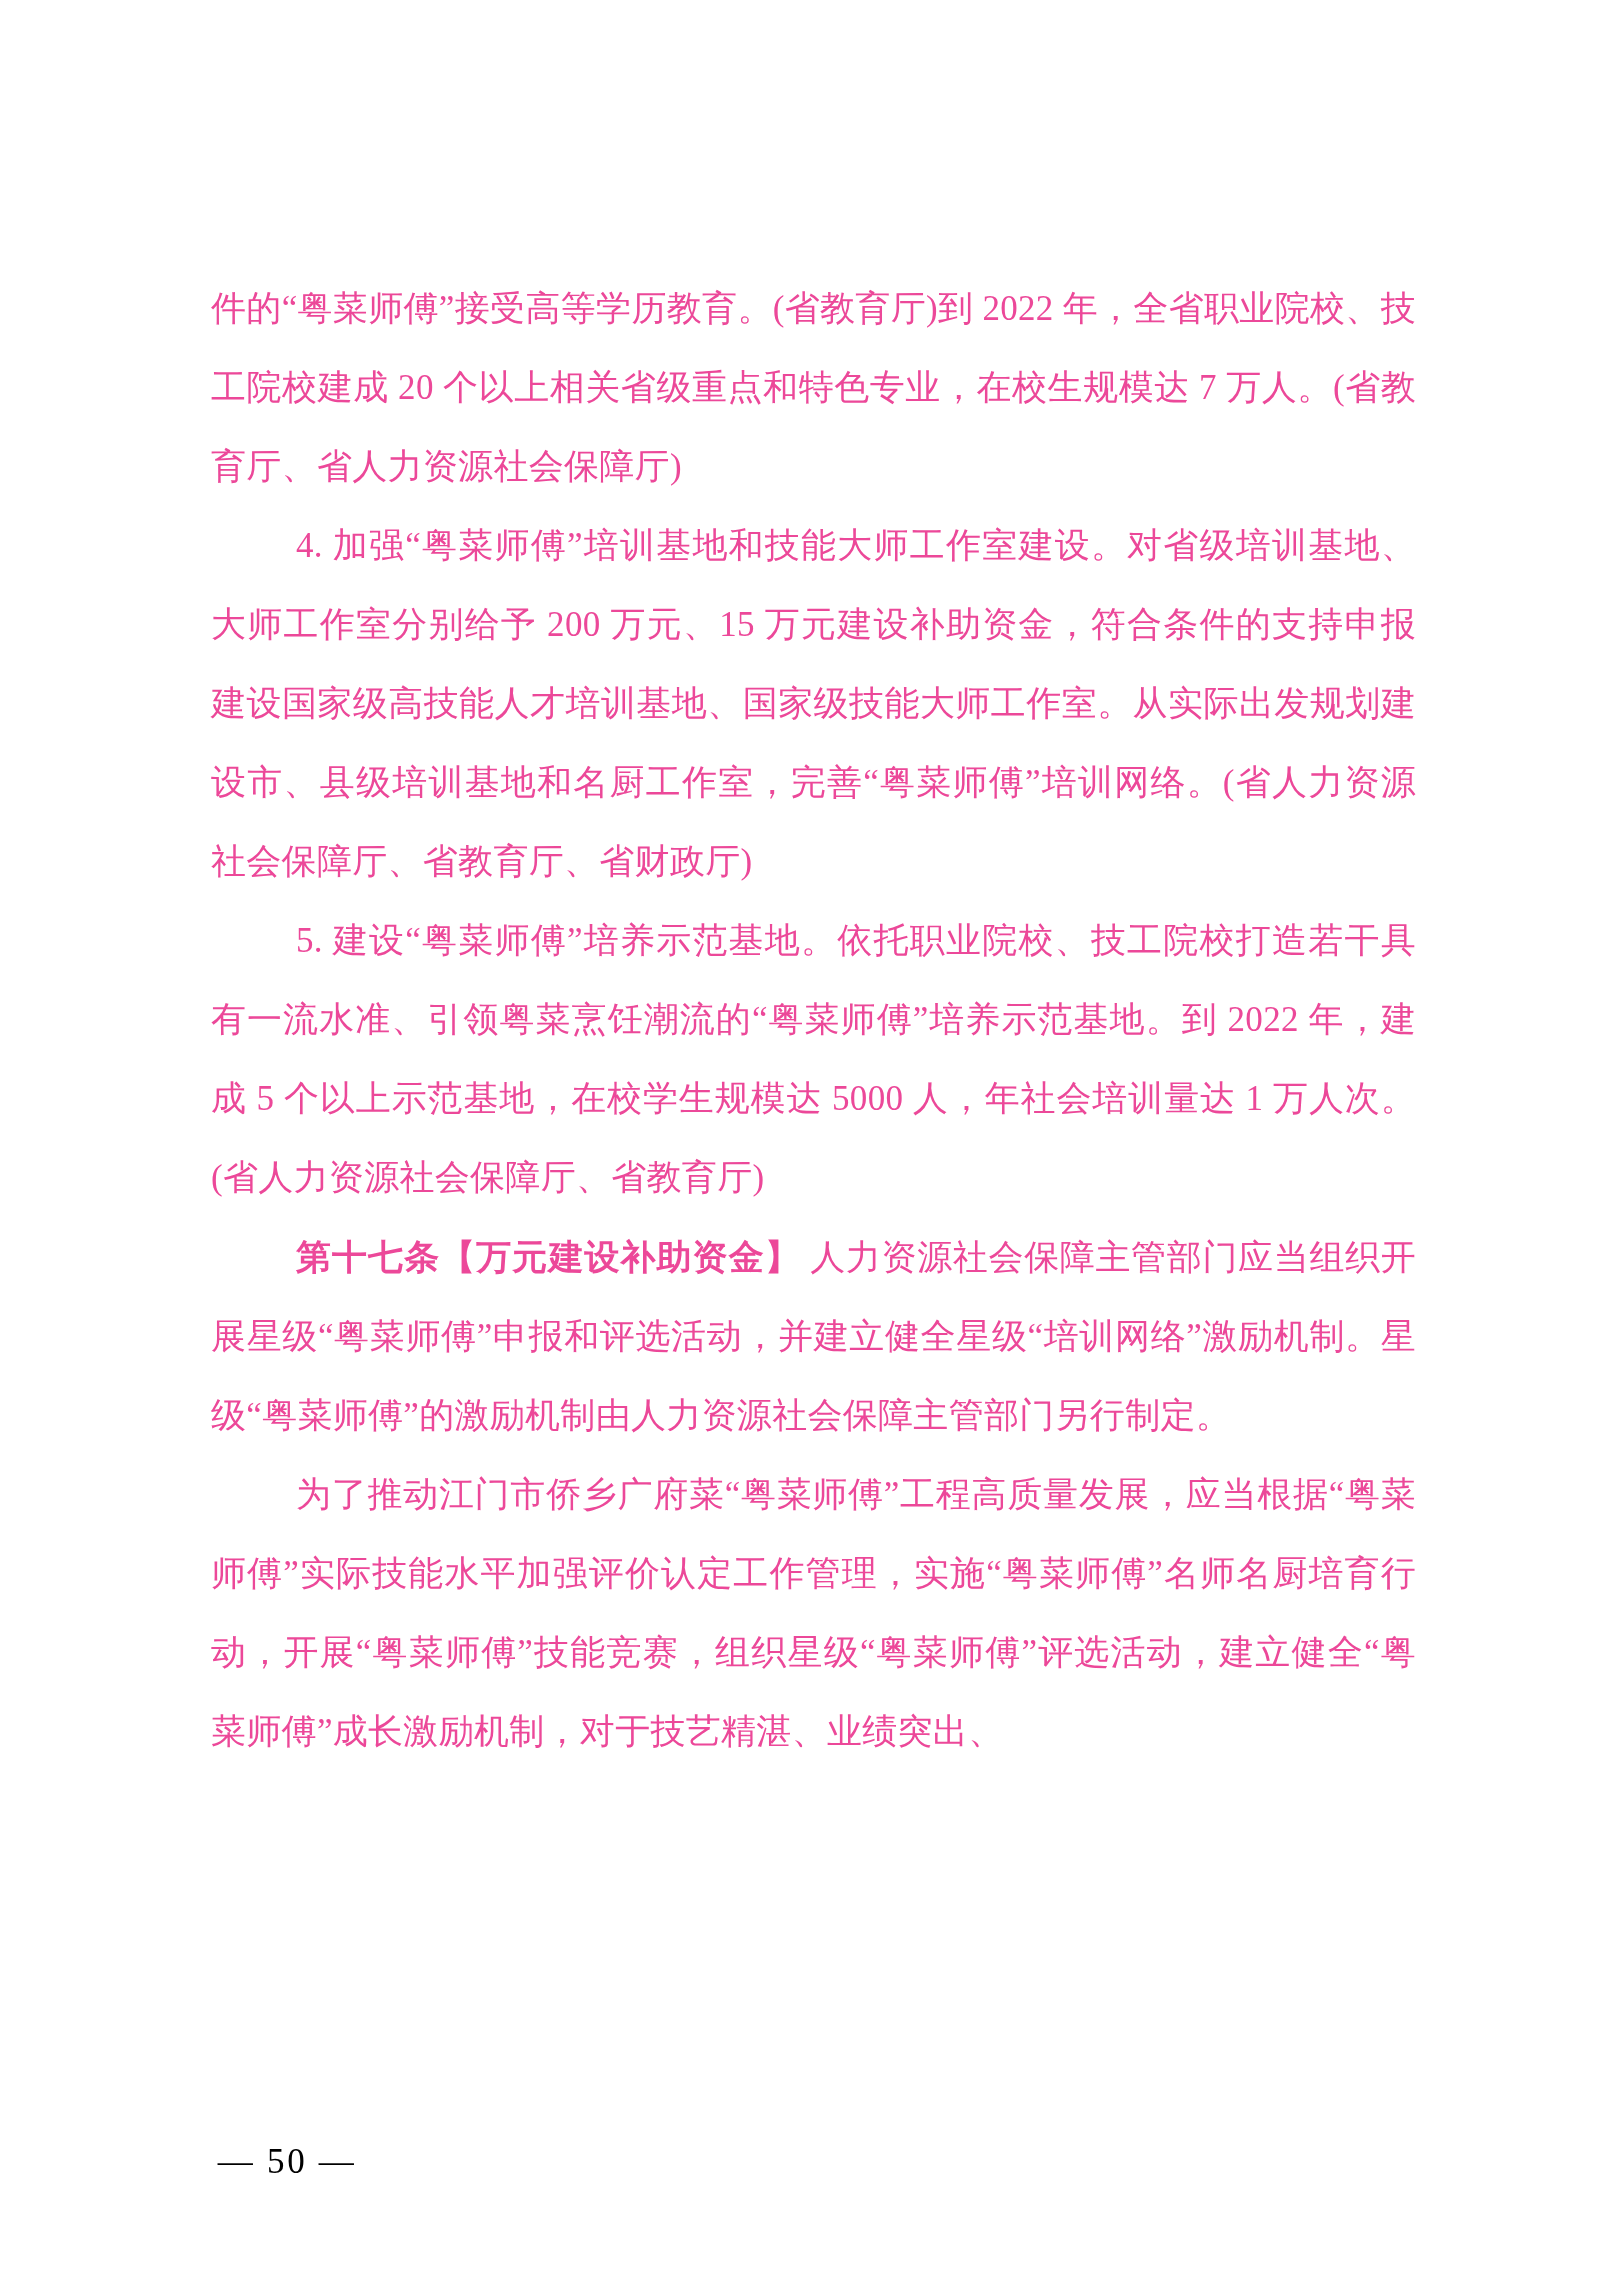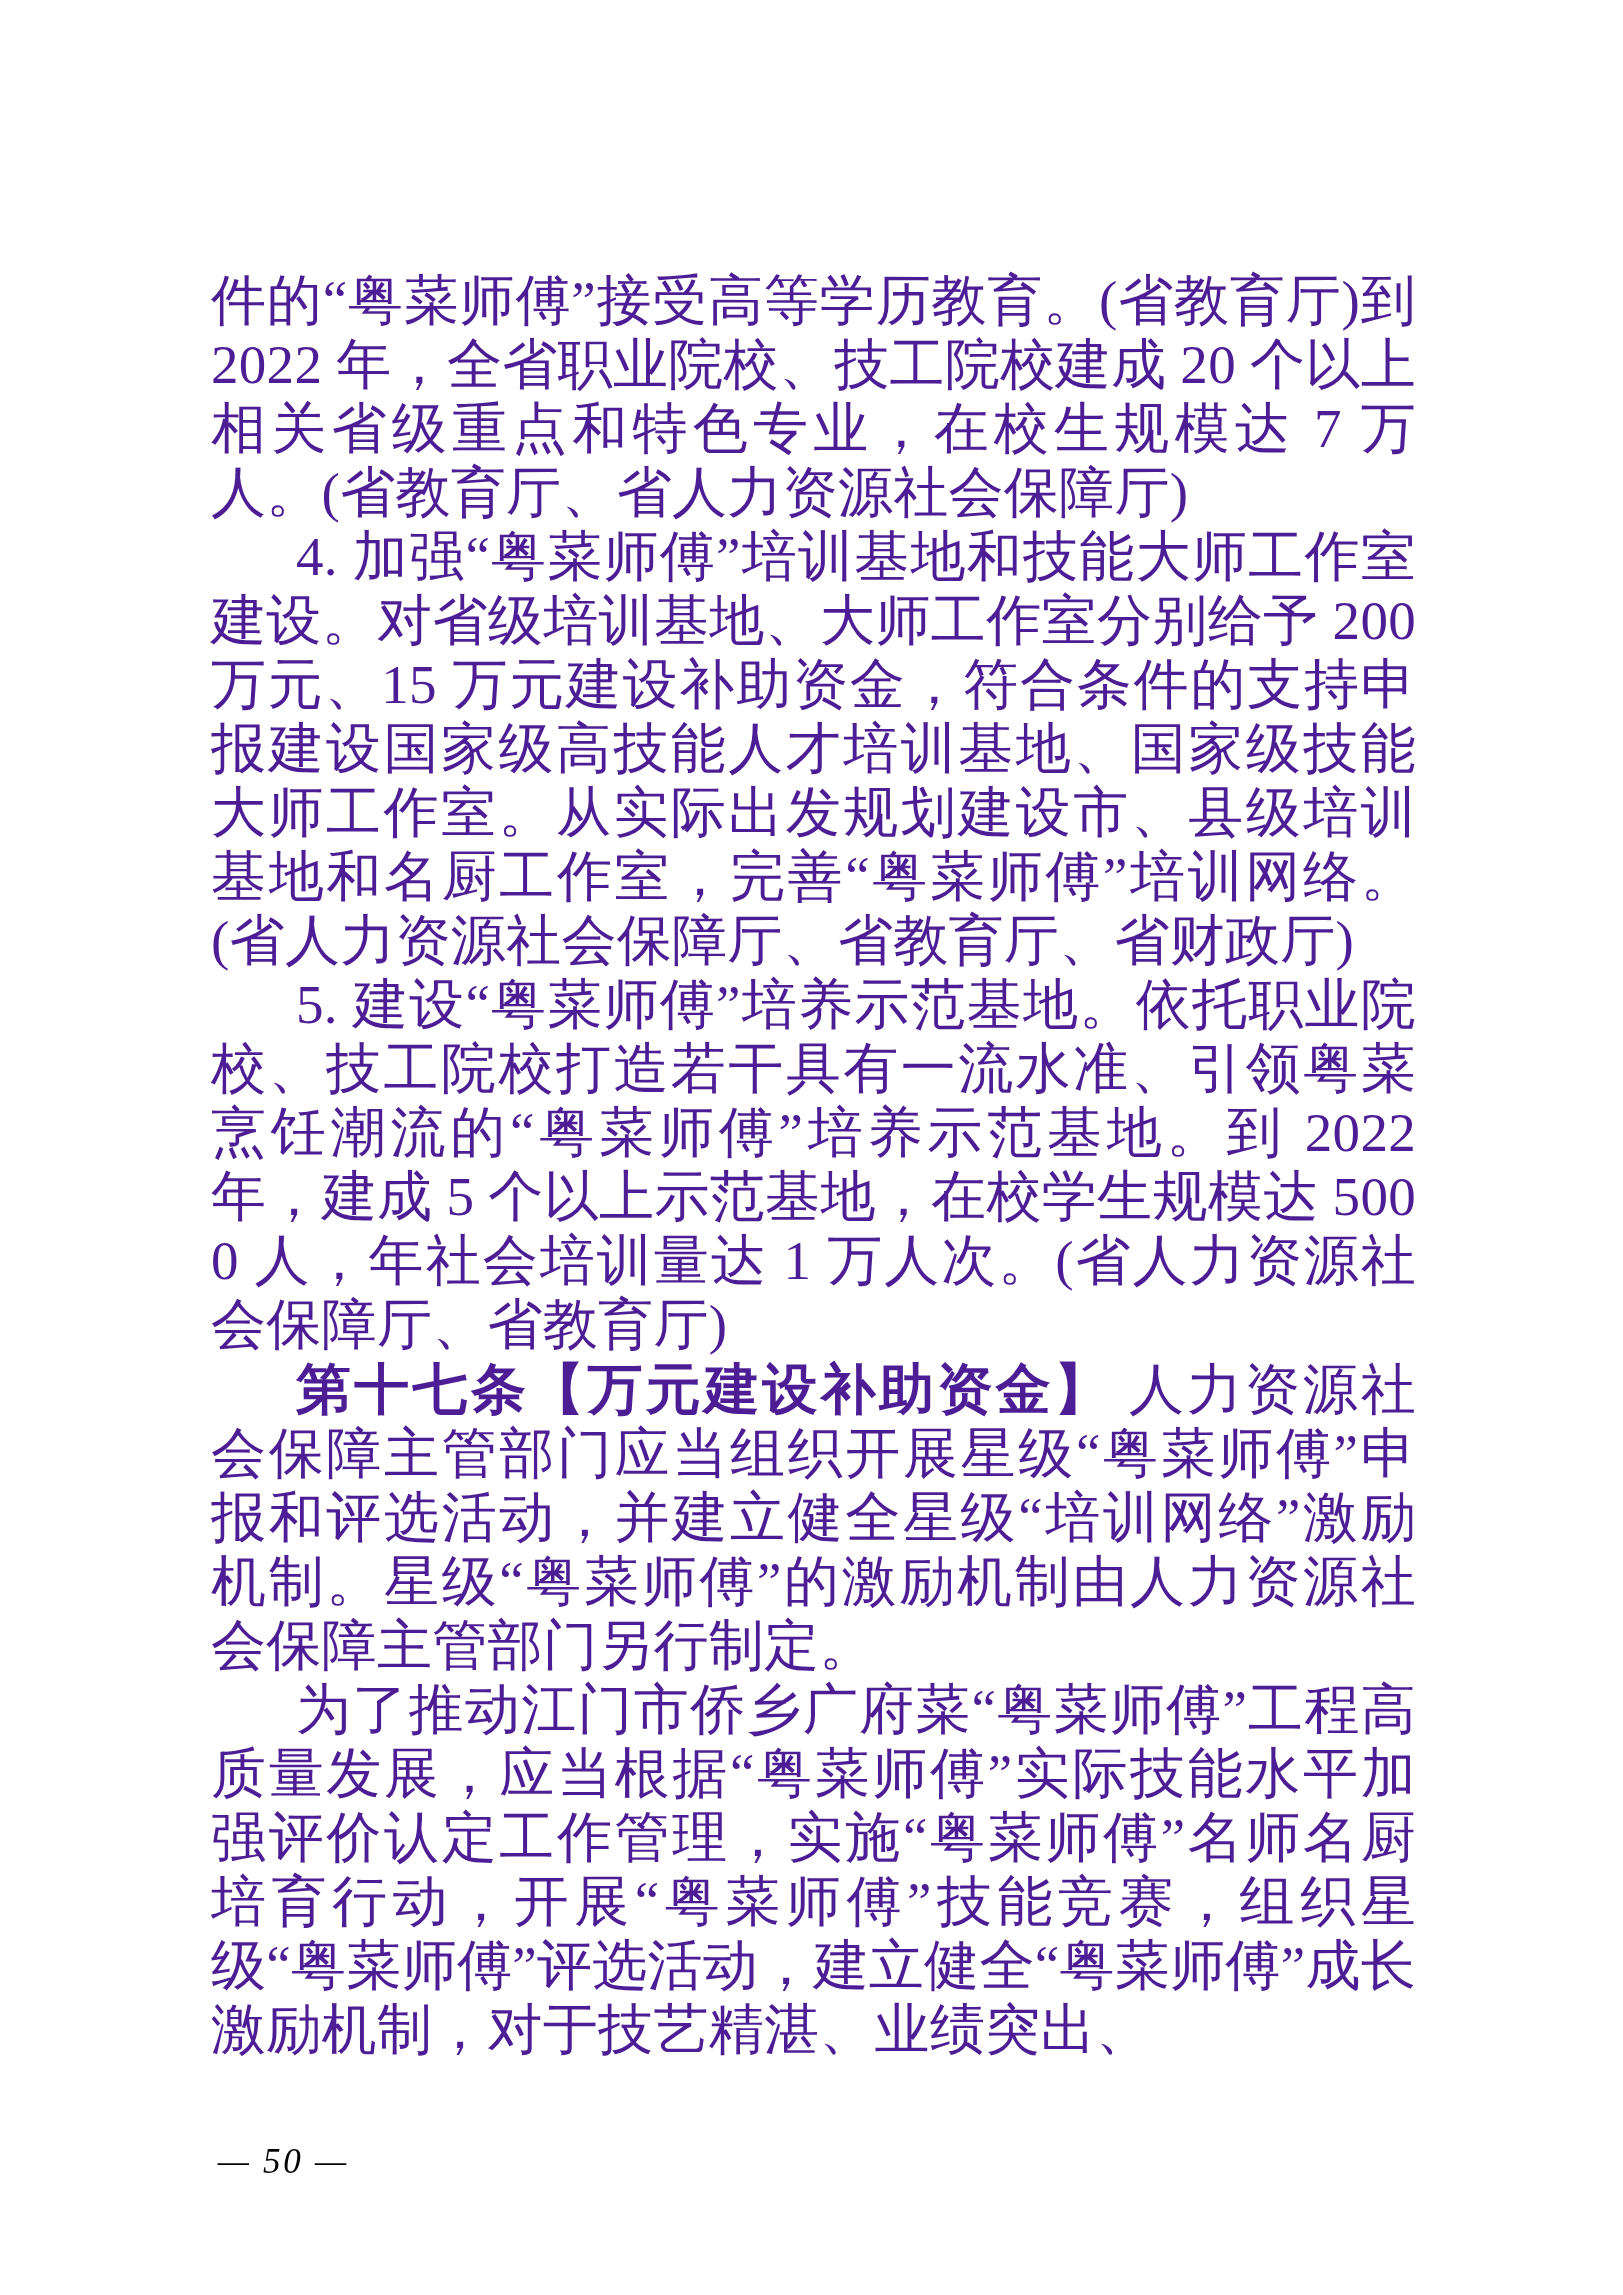--- a/index.html
+++ b/index.html
@@ -19,23 +19,23 @@
     overflow: hidden;
     box-sizing: border-box;
   }
   .content {
     position: absolute;
     left: 211px;
     top: 269px;
     width: 1205px;
   }
   .para {
-    font-size: 55px;
-    line-height: 64px;
-    color: #4c1d95;
+    font-size: 35px;
+    line-height: 79px;
+    color: #ec4899;
     text-align: justify;
     text-justify: inter-character;
     text-align-last: left;
     margin: 0 0 0 0;
     letter-spacing: 0.3px;
     word-break: break-all;
     font-family: "Liberation Serif", "DejaVu Serif", serif;
   }
   .para.indent {
     text-indent: 85px;
@@ -56,21 +56,20 @@
     font-size: 35px;
     line-height: 41px;
     color: #000000;
     text-align: left;
     font-family: "Liberation Serif", "DejaVu Serif", serif;
   }
   .footer-inner {
     display: inline-block;
     padding-left: 6.8px;
     letter-spacing: 2.7px;
-    font-style: italic;
   }
 </style>
 </head>
 <body>
 
 <div class="page">
 
   <div class="content">
 
     <p class="para">件的“粤菜师傅”接受高等学历教育。(省教育厅)到 2022 年，全省职业院校、技工院校建成 20 个以上相关省级重点和特色专业，在校生规模达 7 万人。(省教育厅、省人力资源社会保障厅)</p>

